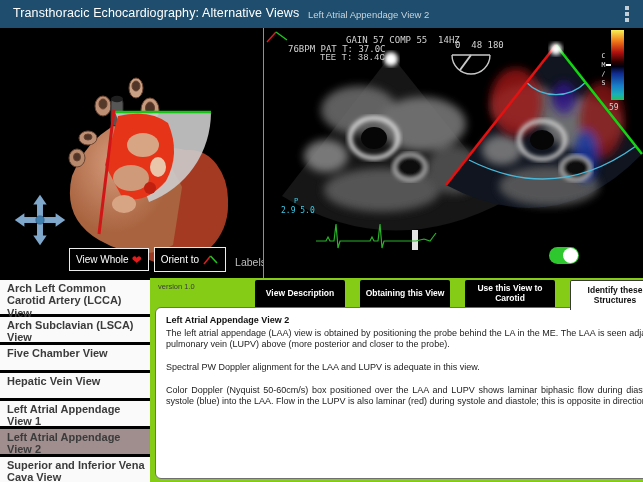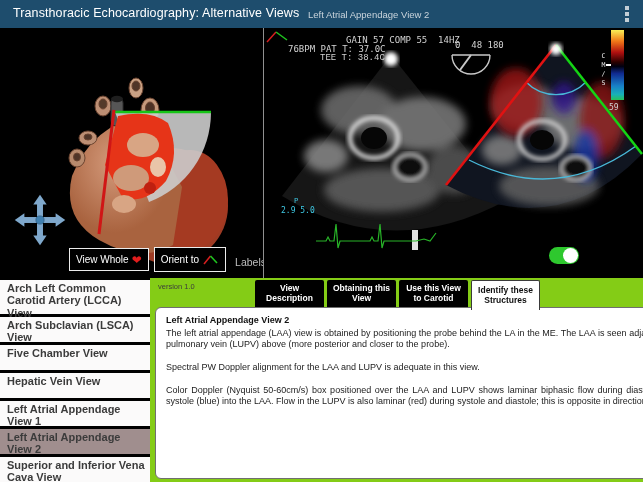--- a/index.html
+++ b/index.html
@@ -46,23 +46,23 @@
   
   .bottom{position:absolute;left:0;top:278px;width:643px;height:204px;background:#84cc16;}
   .view-list{position:absolute;left:0;top:0;width:150px;height:204px;background:#000;
              display:flex;flex-direction:column;gap:3px;padding-top:2px;box-sizing:border-box;}
   .view-item{background:#fbfafa;color:#3b3b3b;font-size:11px;font-weight:600;line-height:1.12;
              padding:2px 5px 2px 7px;min-height:25px;box-sizing:border-box;cursor:pointer;}
   .view-item.selected{background:#a08e8e;}
 
   .version{position:absolute;left:8px;top:4px;font-size:7.5px;color:#3c3c3c;}
   .tab-bar{position:absolute;left:105px;top:2px;display:flex;align-items:flex-start;z-index:2;}
-  .tab{width:69px;height:27px;background:#000;color:#fff;font-size:8.5px;font-weight:600;
+  .tab{width:90px;height:27px;background:#000;color:#fff;font-size:8.5px;font-weight:600;
        display:flex;align-items:center;justify-content:center;text-align:center;line-height:1.15;
-       margin-right:3px;border-radius:2px 2px 0 0;cursor:pointer;padding:0 2px;box-sizing:border-box;}
+       margin-right:15px;border-radius:2px 2px 0 0;cursor:pointer;padding:0 2px;box-sizing:border-box;}
   .tab.active{background:#fff;color:#101010;border:1px solid #3a3a3a;border-bottom:none;height:30px;}
 
   .content-box{position:absolute;left:5px;top:29px;width:632px;height:172px;box-sizing:border-box;
                border:1.5px solid #6f6f6f;border-radius:6px;background:#fff;z-index:1;
                padding:7px 10px;overflow:hidden;}
   .content-box .b-title{font-size:9px;font-weight:bold;color:#111;margin:0 0 1px 0;}
   .content-box p{font-size:9px;color:#1c1c1c;line-height:1.3;margin:0 0 11px 0;text-align:justify;}
   
   .content-area{position:absolute;left:150px;top:0;width:493px;height:204px;}
 </style>

